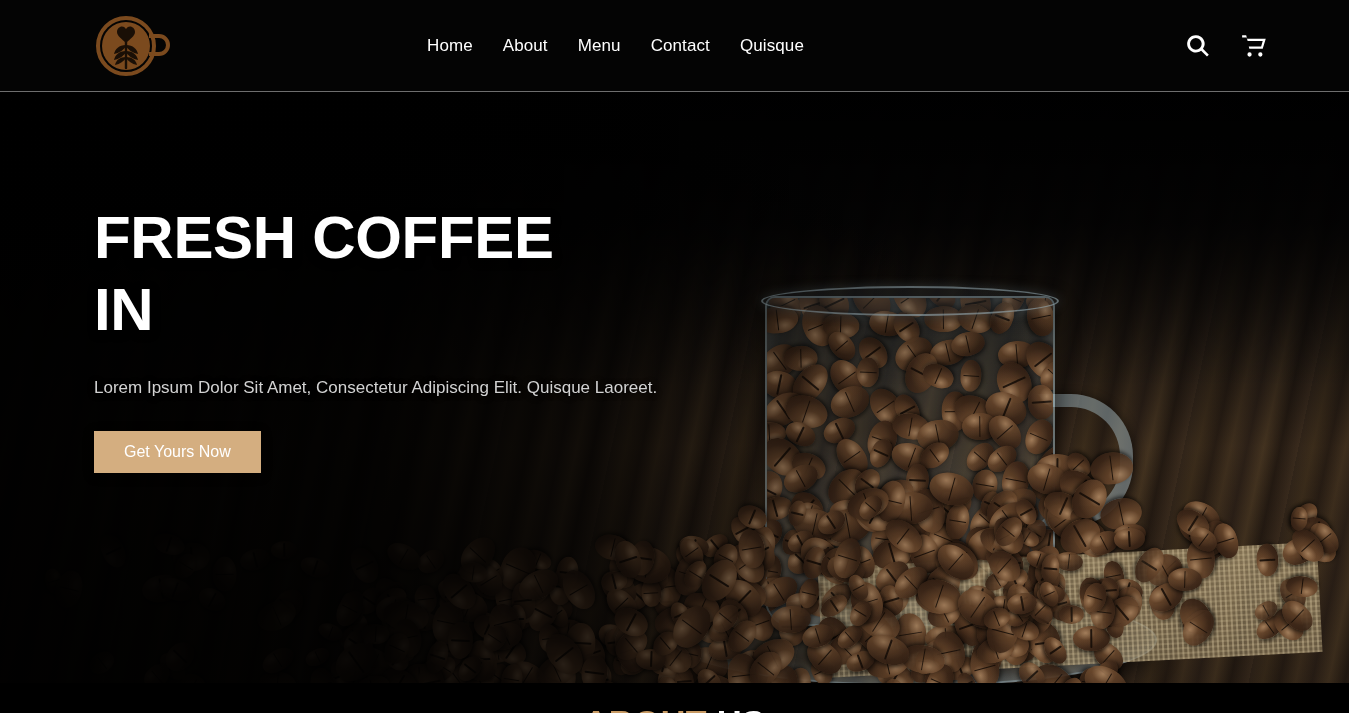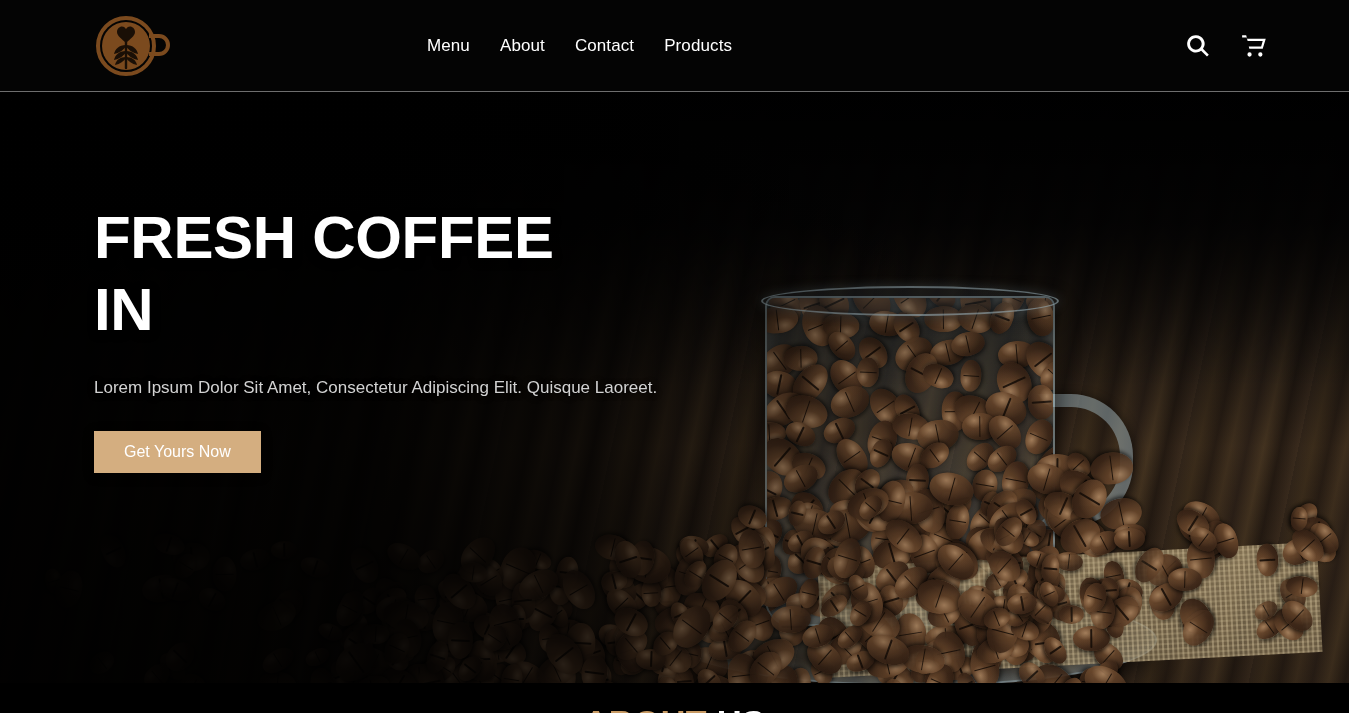--- a/index.html
+++ b/index.html
@@ -303,24 +303,25 @@
         <path d="M33 39 C26 39 22 43 21 48 C26 47 31 44 33 40 Z" fill="#1a0f06"></path>
         <path d="M33 45 C27 45 23 48 22 53 C27 52 31 49 33 46 Z" fill="#1a0f06"></path>
 
         <path d="M33 33 C40 33 44 37 45 42 C40 41 35 38 33 34 Z" fill="#1a0f06"></path>
         <path d="M33 39 C40 39 44 43 45 48 C40 47 35 44 33 40 Z" fill="#1a0f06"></path>
         <path d="M33 45 C39 45 43 48 44 53 C39 52 35 49 33 46 Z" fill="#1a0f06"></path>
       </svg>
     </a>
 
     <nav class="nav">
+      <a href="#">Home</a>
+      <a href="#">About</a>
       <a href="#">Menu</a>
-      <a href="#">About</a>
       <a href="#">Contact</a>
-      <a href="#">Products</a>
+      <a href="#">Quisque</a>
     </nav>
 
     <div class="header-icons">
       <div class="icon-btn">
         <svg width="26" height="26" viewBox="0 0 24 24">
           <path d="M10 2a8 8 0 1 0 4.9 14.32l5.39 5.39 1.7-1.7-5.39-5.39A8 8 0 0 0 10 2zm0 2.6a5.4 5.4 0 1 1 0 10.8 5.4 5.4 0 0 1 0-10.8z"></path>
         </svg>
       </div>
       <div class="icon-btn">
         <svg width="27" height="27" viewBox="0 0 24 24">

